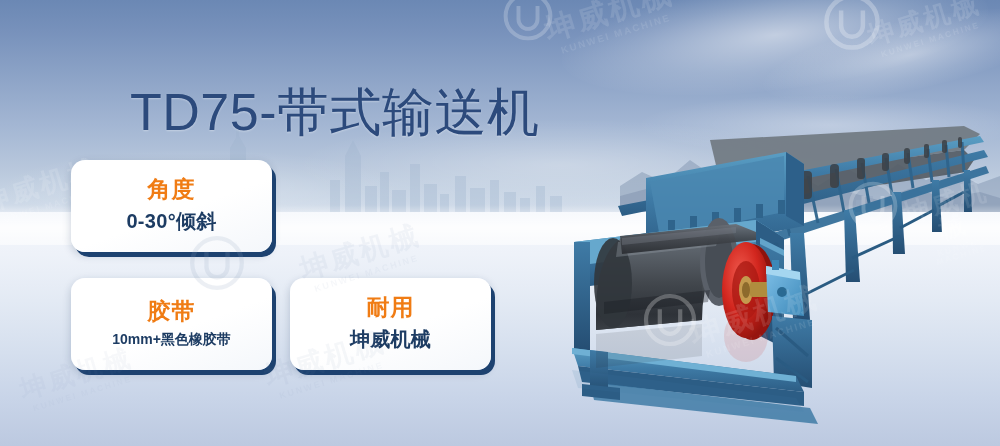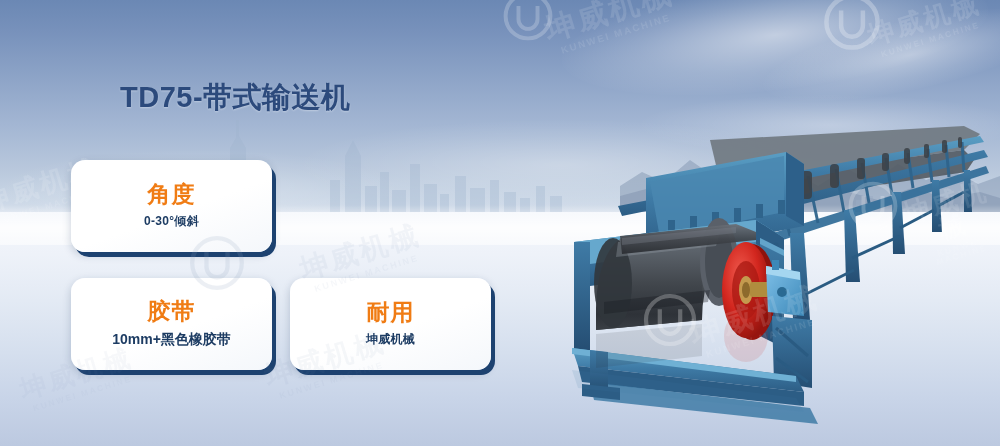--- a/index.html
+++ b/index.html
@@ -45,43 +45,43 @@
       #f4f7fc 0%, #eef2f9 18%, #e3eaf4 38%,
       #d5dfee 60%, #c8d4e8 80%, #bcc9e0 100%);
   }
   .ground-haze{
     position:absolute; left:0; top:205px; width:1000px; height:40px;
     background:linear-gradient(180deg, rgba(255,255,255,0) 0%, rgba(255,255,255,.85) 55%, rgba(255,255,255,.55) 100%);
   }
 
   
   .title{
-    position:absolute; left:120px; top:78px;
-    font-size:29px; font-weight:bold; letter-spacing:.5px;
+    position:absolute; left:130px; top:78px;
+    font-size:52px; font-weight:normal; letter-spacing:.5px;
     color:#2c4a7c; white-space:nowrap;
     text-shadow:0 1px 2px rgba(255,255,255,.35);
   }
 
   
   .cards{ position:absolute; left:71px; top:160px; width:452px; }
   .card-row{ display:flex; gap:18px; }
   .card-row + .card-row{ margin-top:26px; }
   .card{
     position:relative; width:201px; height:92px; border-radius:14px;
     background:linear-gradient(160deg,#ffffff 0%,#ffffff 55%,#f4f7fb 100%);
     box-shadow: 4px 5px 0 0 #1d4270, 0 3px 9px rgba(20,45,80,.22);
     display:flex; flex-direction:column; align-items:center; justify-content:center;
   }
   .card .ttl{
     font-size:23px; font-weight:bold; color:#f07c14; line-height:1.05;
     letter-spacing:1px;
     text-align:center;
   }
   .card .sub{
-    margin-top:7px; font-size:12px; font-weight:bold; color:#1d3c63;
+    margin-top:7px; font-size:20px; font-weight:bold; color:#1d3c63;
     letter-spacing:.3px; white-space:nowrap;
   }
   .card.wide .sub{ font-size:14px; letter-spacing:0; }
 
   
   .machine{ position:absolute; left:560px; top:120px; width:460px; height:326px; }
   .machine svg{ display:block; }
 
   
   .wm{

